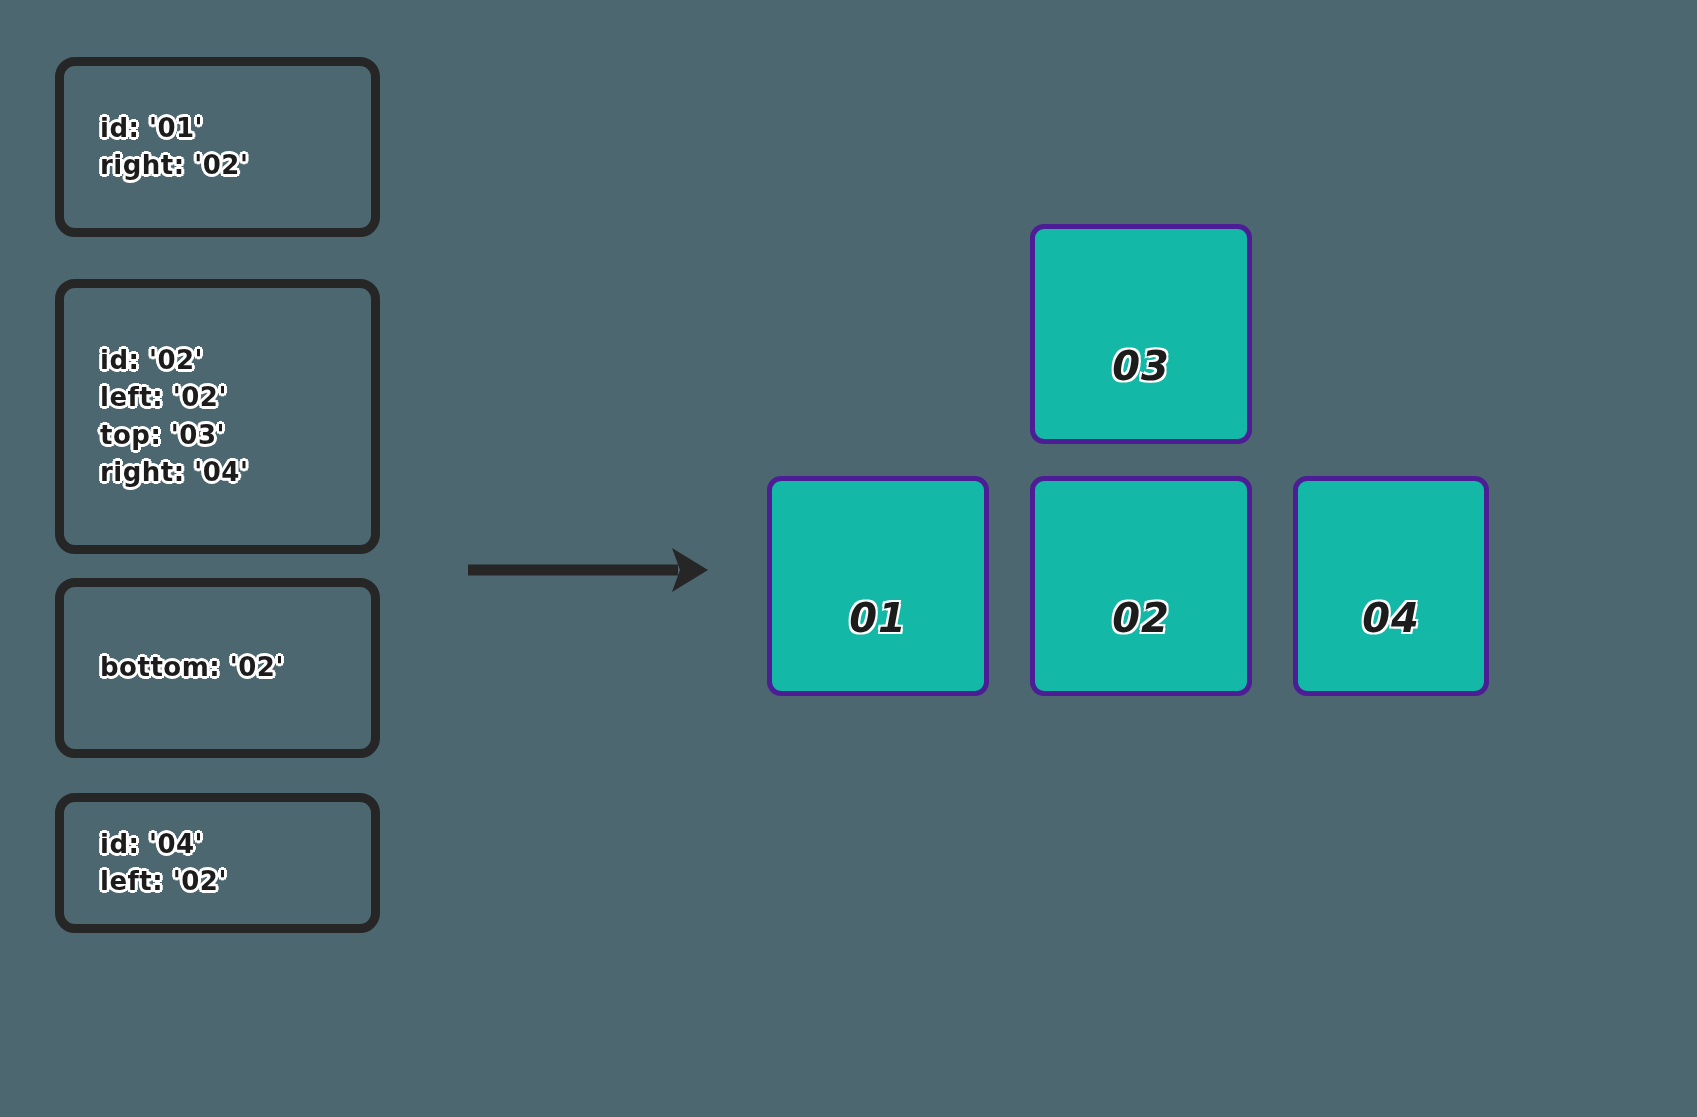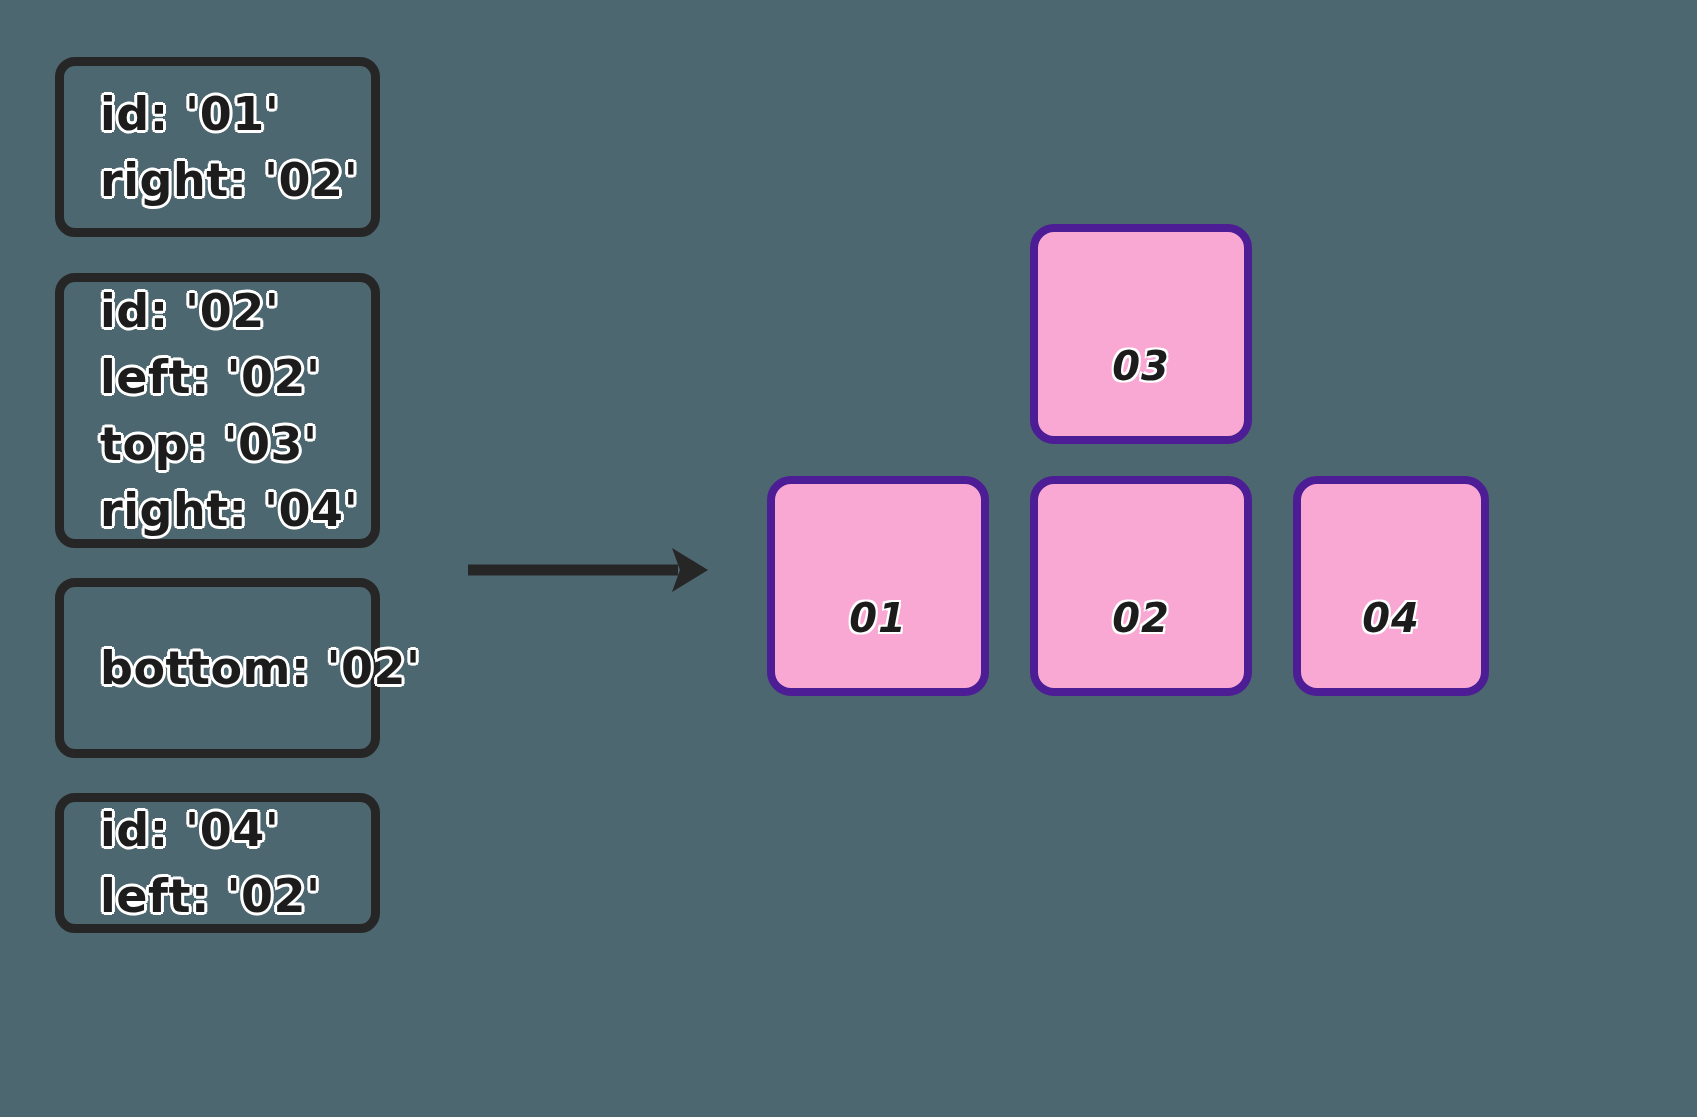--- a/index.html
+++ b/index.html
@@ -28,56 +28,56 @@
     background: transparent;
     border: 9px solid #262626;
     border-radius: 20px;
     display: flex;
     flex-direction: column;
     justify-content: center;
   }
   .spec-line {
     font-family: "DejaVu Sans", sans-serif;
     font-weight: bold;
-    font-size: 46px;
+    font-size: 26px;
     line-height: 1.44;
     letter-spacing: 0.5px;
     color: #1c1c1c;
     padding-left: 36px;
     white-space: pre;
     -webkit-text-stroke: 4px #ffffff;
     paint-order: stroke fill;
     text-shadow:
       -2px -2px 0 #ffffff,  2px -2px 0 #ffffff,
       -2px  2px 0 #ffffff,  2px  2px 0 #ffffff,
       -3px  0   0 #ffffff,  3px  0   0 #ffffff,
        0   -3px 0 #ffffff,  0    3px 0 #ffffff;
   }
 
   #spec-box-1 { left: 55px;  top: 57px;  width: 325px; height: 180px; }
-  #spec-box-2 { left: 55px;  top: 273px; width: 325px; height: 275px; }
+  #spec-box-2 { left: 55px;  top: 279px; width: 325px; height: 275px; }
   #spec-box-3 { left: 55px;  top: 578px; width: 325px; height: 180px; }
   #spec-box-4 { left: 55px;  top: 793px; width: 325px; height: 140px; }
 
   
   #arrow-svg {
     position: absolute;
     left: 420px;
     top: 520px;
     width: 300px;
     height: 100px;
   }
 
   
   .tile {
     position: absolute;
     box-sizing: border-box;
-    background: #f9a8d4;
-    border: 8px solid #4c1d95;
-    border-radius: 24px;
+    background: #14b8a6;
+    border: 5px solid #4c1d95;
+    border-radius: 14px;
     display: flex;
     align-items: center;
     justify-content: center;
   }
   .tile-label {
     font-family: "DejaVu Sans", sans-serif;
     font-weight: bold;
     font-style: italic;
     font-size: 40px;
     letter-spacing: 1px;

